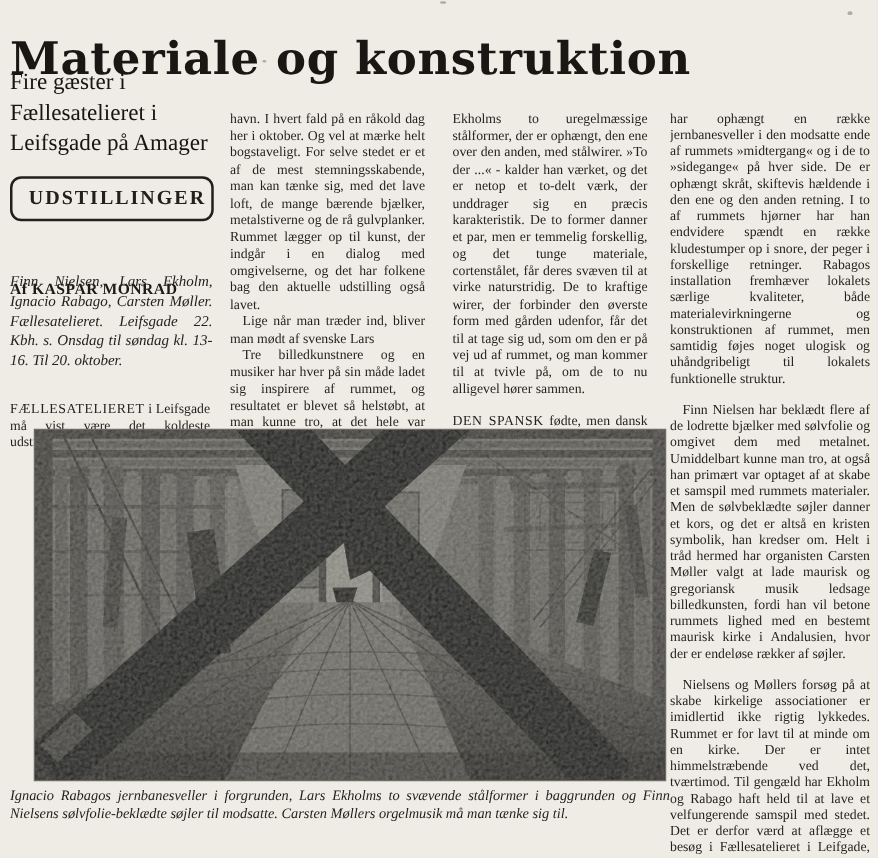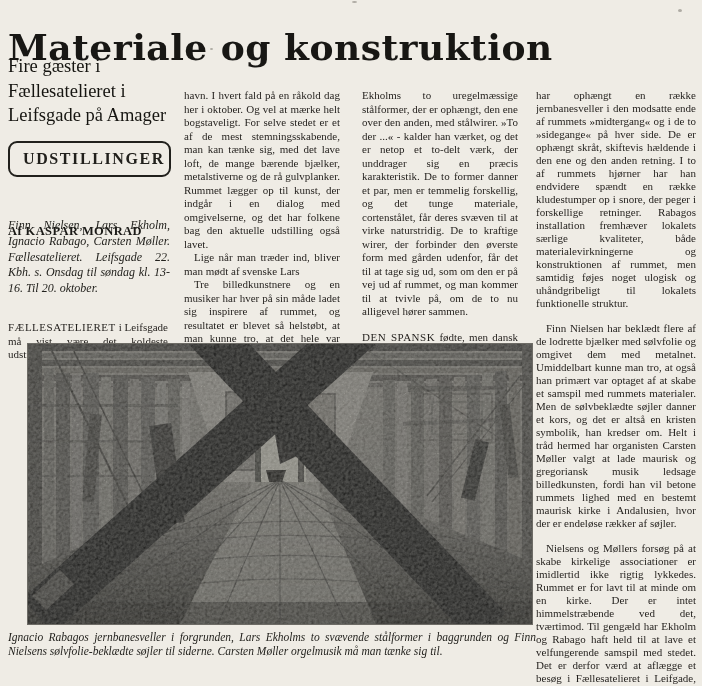--- a/index.html
+++ b/index.html
@@ -225,19 +225,19 @@
         <line x1="340" y1="-24" x2="10" y2="272" stroke="#0c0b0a" stroke-width="46"></line>
         <line x1="168" y1="-24" x2="462" y2="284" stroke="#0c0b0a" stroke-width="44"></line>
         <polygon points="4,252 32,226 46,240 18,266" fill="#54514a" opacity="0.85"></polygon>
       </g>
 
       <rect x="0" y="0" width="504" height="280" filter="url(#grainD)" opacity="0.45"></rect>
       <rect x="0" y="0" width="504" height="280" filter="url(#grainL)" opacity="0.28"></rect>
     </svg>
   </div>
 
-  <div class="caption">Ignacio Rabagos jernbanesveller i forgrunden, Lars Ekholms to svævende stålformer i baggrunden og Finn Nielsens sølvfolie-beklædte søjler til siderne. Carsten Møller orgelmusik må man tænke sig til.</div>
+  <div class="caption">Ignacio Rabagos jernbanesveller i forgrunden, Lars Ekholms to svævende stålformer i baggrunden og Finn Nielsens sølvfolie-beklædte søjler til modsatte. Carsten Møllers orgelmusik må man tænke sig til.</div>
 
   <div class="speck s1"></div>
   <div class="speck s2"></div>
   <div class="speck s3"></div>
 
 </div>
 
 </body></html>

